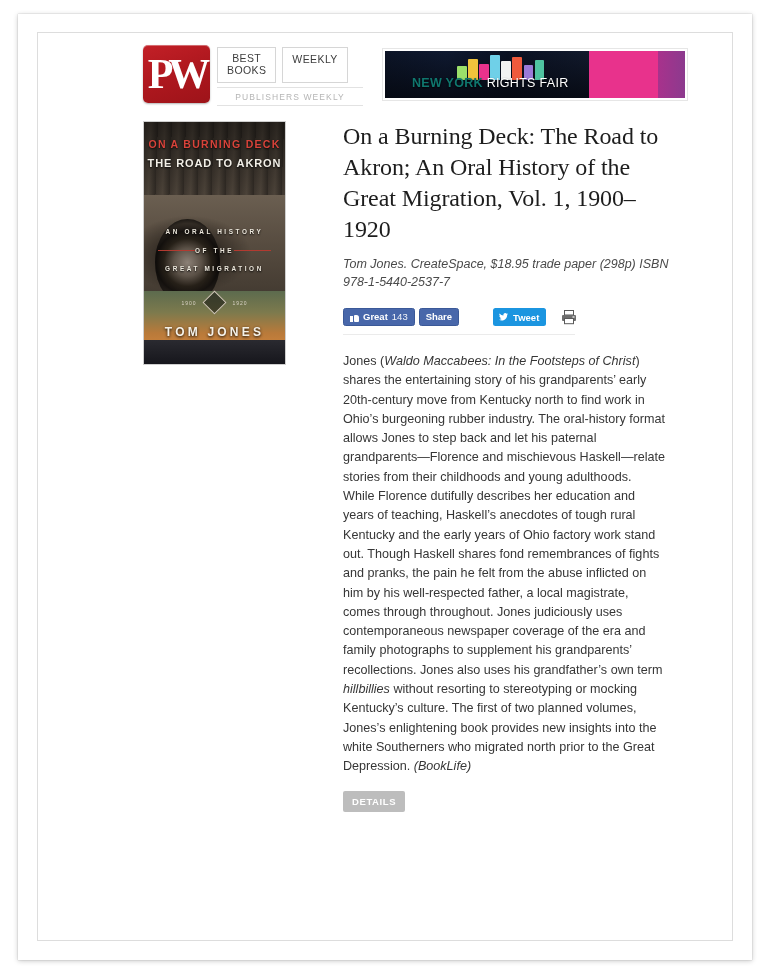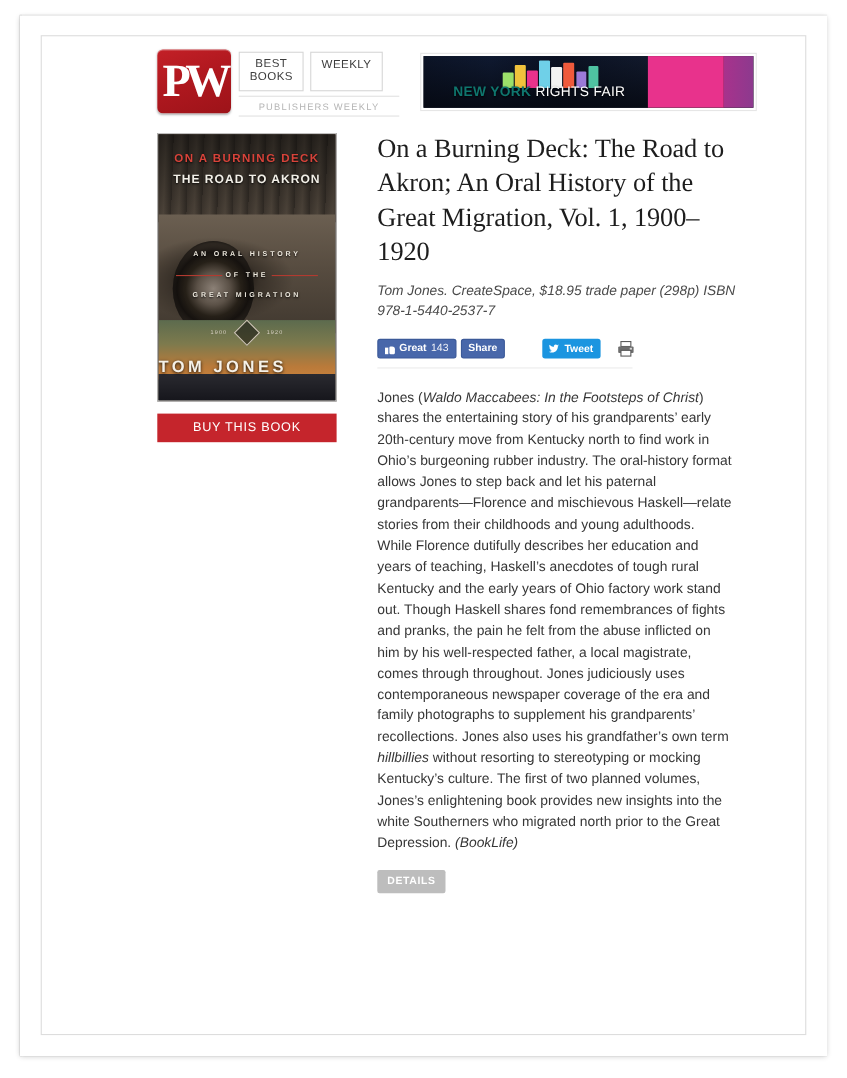--- a/index.html
+++ b/index.html
@@ -181,21 +181,21 @@
 
   .cover-col {
     position: absolute;
     left: 0;
     top: 0;
     width: 163px;
   }
 
   .book-cover {
     position: relative;
-    width: 163px;
+    width: 143px;
     height: 244px;
     overflow: hidden;
     background: #2b2520;
     border: 1px solid #cfcfcf;
   }
   .cv-band-top {
     position: absolute; left:0; top:0; width:100%; height:33%;
     background:
       linear-gradient(180deg, rgba(0,0,0,0.55) 0%, rgba(0,0,0,0.15) 100%),
       repeating-linear-gradient(92deg, #4a4138 0px, #5d5246 7px, #3a332c 14px),
@@ -281,23 +281,23 @@
     top: 73.5%;
     text-align: center;
     color: #d9d2c4;
     font-size: 5px;
     letter-spacing: 1px;
   }
   .cv-dates span { display: inline-block; width: 34px; }
   .cv-author {
     position: absolute; left: 0; right: 0;
     top: 84%;
-    text-align: left;
+    text-align: center;
     color: #f5f1e8;
-    font-size: 15px;
+    font-size: 12px;
     font-weight: 700;
     letter-spacing: 3.2px;
     text-shadow: 0 1px 3px rgba(0,0,0,0.95);
   }
 
   .buy-button {
     margin-top: 11px;
     width: 163px;
     height: 26px;
     background: #c5252c;
@@ -509,21 +509,20 @@
           <div class="cv-sub l2">OF THE</div>
           <div class="cv-sub l3">GREAT MIGRATION</div>
 
           <div class="cv-diamond"></div>
           <div class="cv-dates">
             <span>1900</span><span style="display:inline-block;width:17px"></span><span>1920</span>
           </div>
           <div class="cv-author">TOM JONES</div>
         </div>
 
-        <button class="buy-button">BUY THIS BOOK</button>
       </div>
 
       <div class="detail-col">
 
         <h1 class="book-title">On a Burning Deck: The Road to Akron; An Oral History of the Great Migration, Vol. 1, 1900–1920</h1>
 
         <div class="byline">Tom Jones. CreateSpace, $18.95 trade paper (298p) ISBN 978-1-5440-2537-7</div>
 
         <div class="social-row">
           <div class="fb-group">

